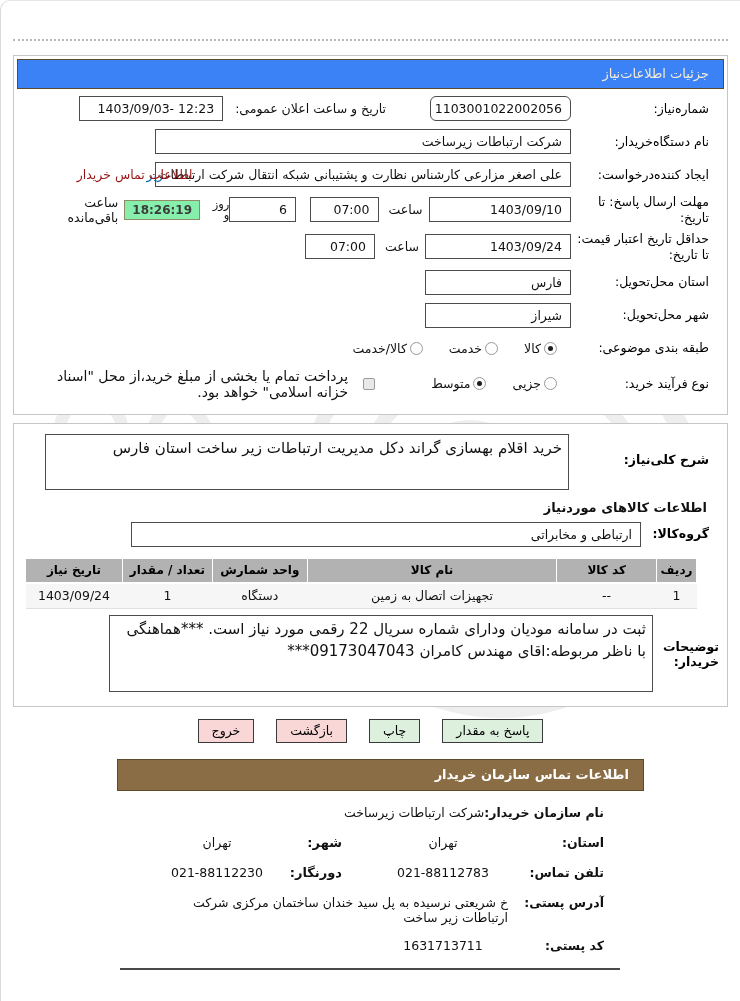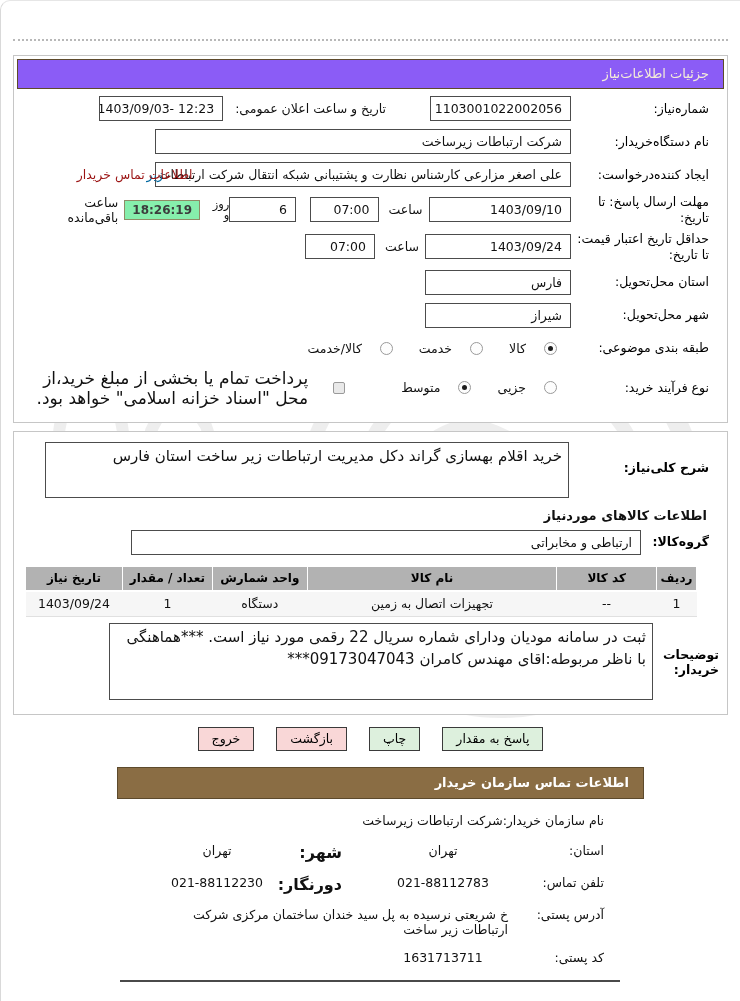--- a/index.html
+++ b/index.html
@@ -15,21 +15,21 @@
     border-left: 1px solid #d9d9d9;
     border-top: 1px solid #e6e6e6;
     border-top-left-radius: 10px;
   }
   .perforation { margin: 38px 12px 0 12px; border-top: 2px dotted #b8b8b8; }
 
   .card { margin: 14px 12px 0 12px; border: 1px solid #c6c6c6; background: #fff; padding-bottom: 8px; position: relative; z-index: 2;}
   .card2 { margin-top: 8px; padding-top: 4px; }
 
   .hdrbar {
-    background: #8b5cf6; border: 1px solid #5d4a2c; color: #f4ecd9;
+    background: #3b82f6; border: 1px solid #5d4a2c; color: #f4ecd9;
     height: 30px; line-height: 28px; padding: 0 14px;
     font-size: 13px; margin: 3px;
   }
   .hdrbar2 {
     background: #8a6d44; border: 1px solid #5d4a2c; color: #fff;
     font-weight: bold; height: 32px; line-height: 30px; padding: 0 14px;
     width: 527px; margin: 16px 96px 0 auto; font-size: 13px;
     position: relative; z-index: 2;
   }
 
@@ -38,45 +38,45 @@
   .lbl.b { font-weight: bold; }
 
   .input {
     display: inline-flex; align-items: center;
     border: 1px solid #4c4c4c; background: #fff;
     height: 25px; padding: 0 8px; font-size: 12.5px;
     overflow: hidden; white-space: nowrap;
   }
   .ltr { direction: ltr; justify-content: flex-end; }
 
-  .w-need { width: 141px; }
-  .w-date { width: 124px; }
+  .w-need { width: 141px; border-radius: 6px; }
+  .w-date { width: 144px; }
   .w-wide { width: 416px; }
   .w-ddate { width: 146px; }
   .w-time { width: 70px; margin-right: 10px; }
   .w-days { width: 68px; margin-right: 14px; justify-content: flex-end; direction: ltr;}
   .w-small-lbl { font-size: 12.5px; margin-right: 6px; }
 
   .days-word { width: 26px; font-size: 11.5px; line-height: 11px; white-space: pre-line; }
   .remaining {
     background: #86efac; border: 1px solid #8f8c66; color: #3c3c3c;
     font-weight: bold; font-size: 12px; padding: 2px 7px; margin: 0 4px 0 6px;
     direction: ltr;
   }
   .rem-lbl { font-size: 12.5px; }
 
   .creator-wrap { position: relative; display: inline-flex; align-items: center; }
   .blue-frag { color: #0369a1; font-size: 12.5px; margin-right: -8px; position: relative; z-index: 1; }
   .contact-link { color: #9b1313; font-size: 12.5px; margin-right: -46px; position: relative; z-index: 3; cursor: pointer; text-decoration: none; white-space: nowrap; }
 
   .radio { width: 13px; height: 13px; border-radius: 50%; border: 1px solid #9a9a9a; background: #fdfdfd; display: inline-block; position: relative; flex: none; }
   .radio.sel::after { content:""; position: absolute; inset: 3px; background: #1d1d1d; border-radius: 50%; }
-  .ropt { display: inline-flex; align-items: center; gap: 18px; margin-left: 26px; font-size: 12.5px; }
+  .ropt { display: inline-flex; align-items: center; gap: 3px; margin-left: 26px; font-size: 12.5px; }
   .chk { width: 12px; height: 12px; border: 1px solid #9a9a9a; background: #e9e9e9; display: inline-block; flex: none; border-radius: 2px; }
-  .chklbl { font-size: 17px; margin-right: 25px; }
+  .chklbl { font-size: 14px; margin-right: 15px; }
 
   .textarea {
     border: 1px solid #4c4c4c; background: #fff; font-size: 15px;
     line-height: 1.5; padding: 2px 6px; overflow: hidden;
   }
   .ta-desc { width: 524px; height: 56px; margin-right: 2px; }
   .ta-notes { width: 544px; height: 77px; margin-right: 2px; }
 
   .sec-head { font-weight: bold; font-size: 13px; margin: 10px 20px 4px 0; }
 
@@ -94,23 +94,23 @@
   .btn {
     height: 24px; padding: 0 13px; font-size: 12.5px; display: inline-flex;
     align-items: center; border: 1px solid #3a3a3a; cursor: pointer;
     font-family: inherit;
   }
   .btn.green { background: #ddf0dd; }
   .btn.pink  { background: #f9d7d7; }
 
   .contact { width: 540px; margin: 14px 96px 0 auto; position: relative; z-index: 2; }
   .crow { display: flex; align-items: flex-start; margin: 0 0 13px 0; padding-right: 40px; min-height: 17px; }
-  .clbl { font-weight: normal; font-size: 12.5px; min-width: 96px; }
+  .clbl { font-weight: bold; font-size: 12.5px; min-width: 96px; }
   .cval { font-size: 12.5px; min-width: 130px; text-align: center; }
-  .clbl2 { font-weight: bold; font-size: 16px; min-width: 70px; margin-right: 36px; }
+  .clbl2 { font-weight: bold; font-size: 13px; min-width: 70px; margin-right: 36px; }
   .cval2 { font-size: 12.5px; min-width: 110px; text-align: center; }
   .cval.addr { text-align: right; min-width: 0; max-width: 330px; }
 
   .divider { width: 500px; margin: 6px 120px 0 auto; border-top: 2px solid #4a4a4a; }
 
   .requester { padding: 14px 115px 0 0; position: relative; z-index: 2; }
   .req-head { font-weight: bold; font-size: 12.5px; margin-bottom: 14px; }
 
   .watermark { position: absolute; left: 0; top: 300px; width: 740px; height: 440px; opacity: 0.12; z-index: 1; pointer-events: none; }
 </style>

